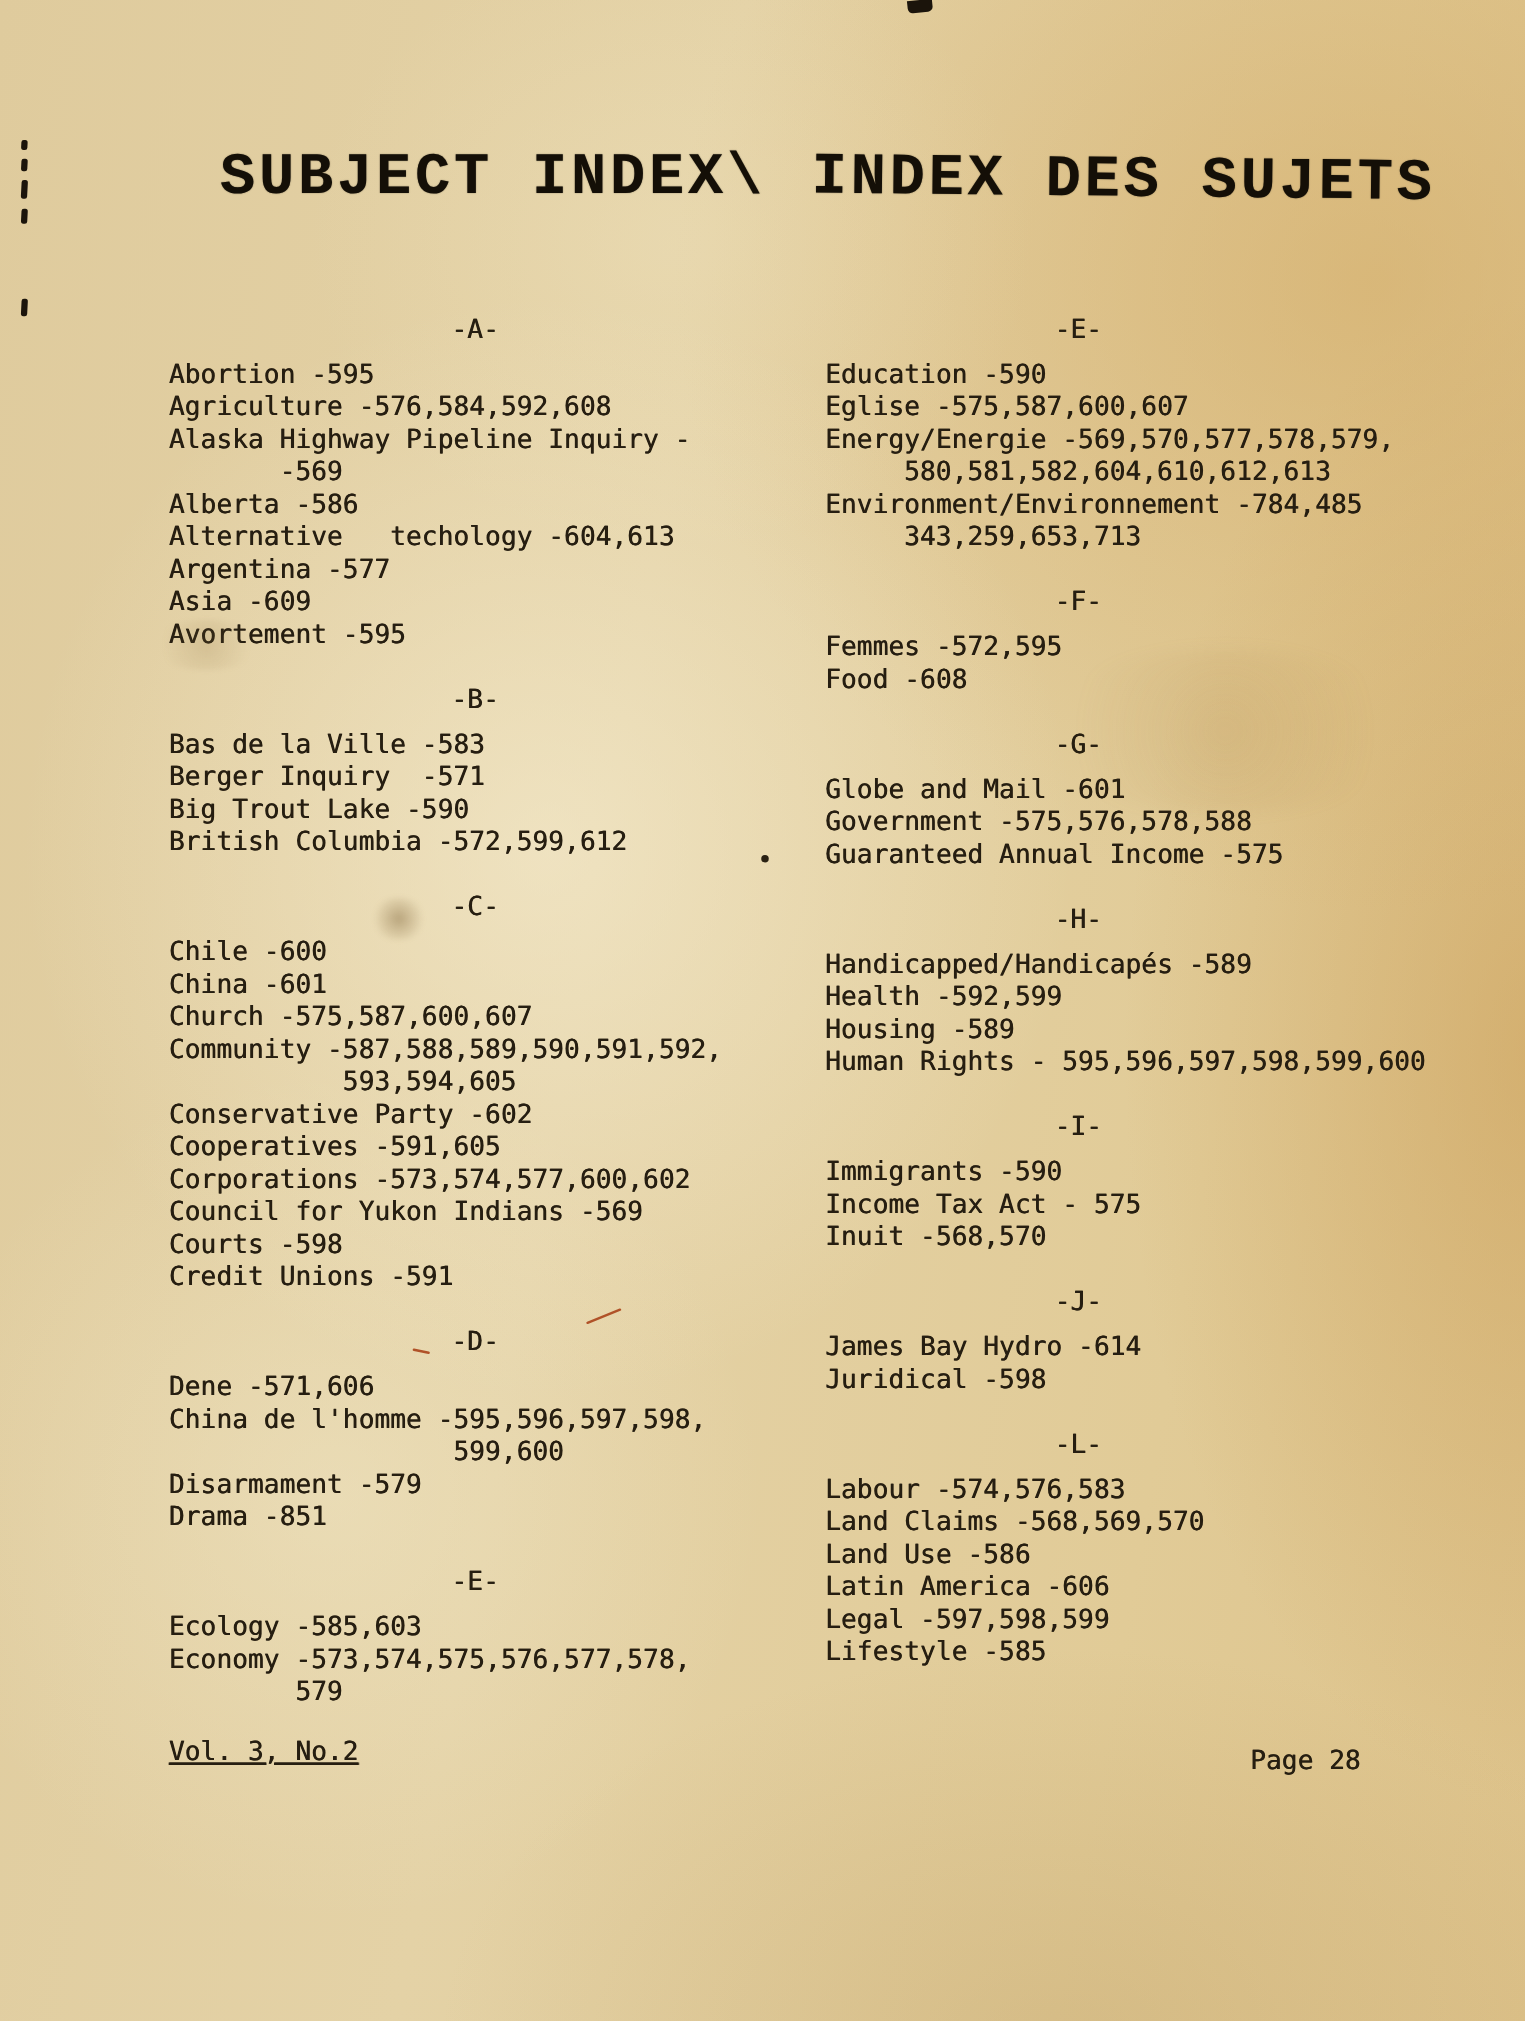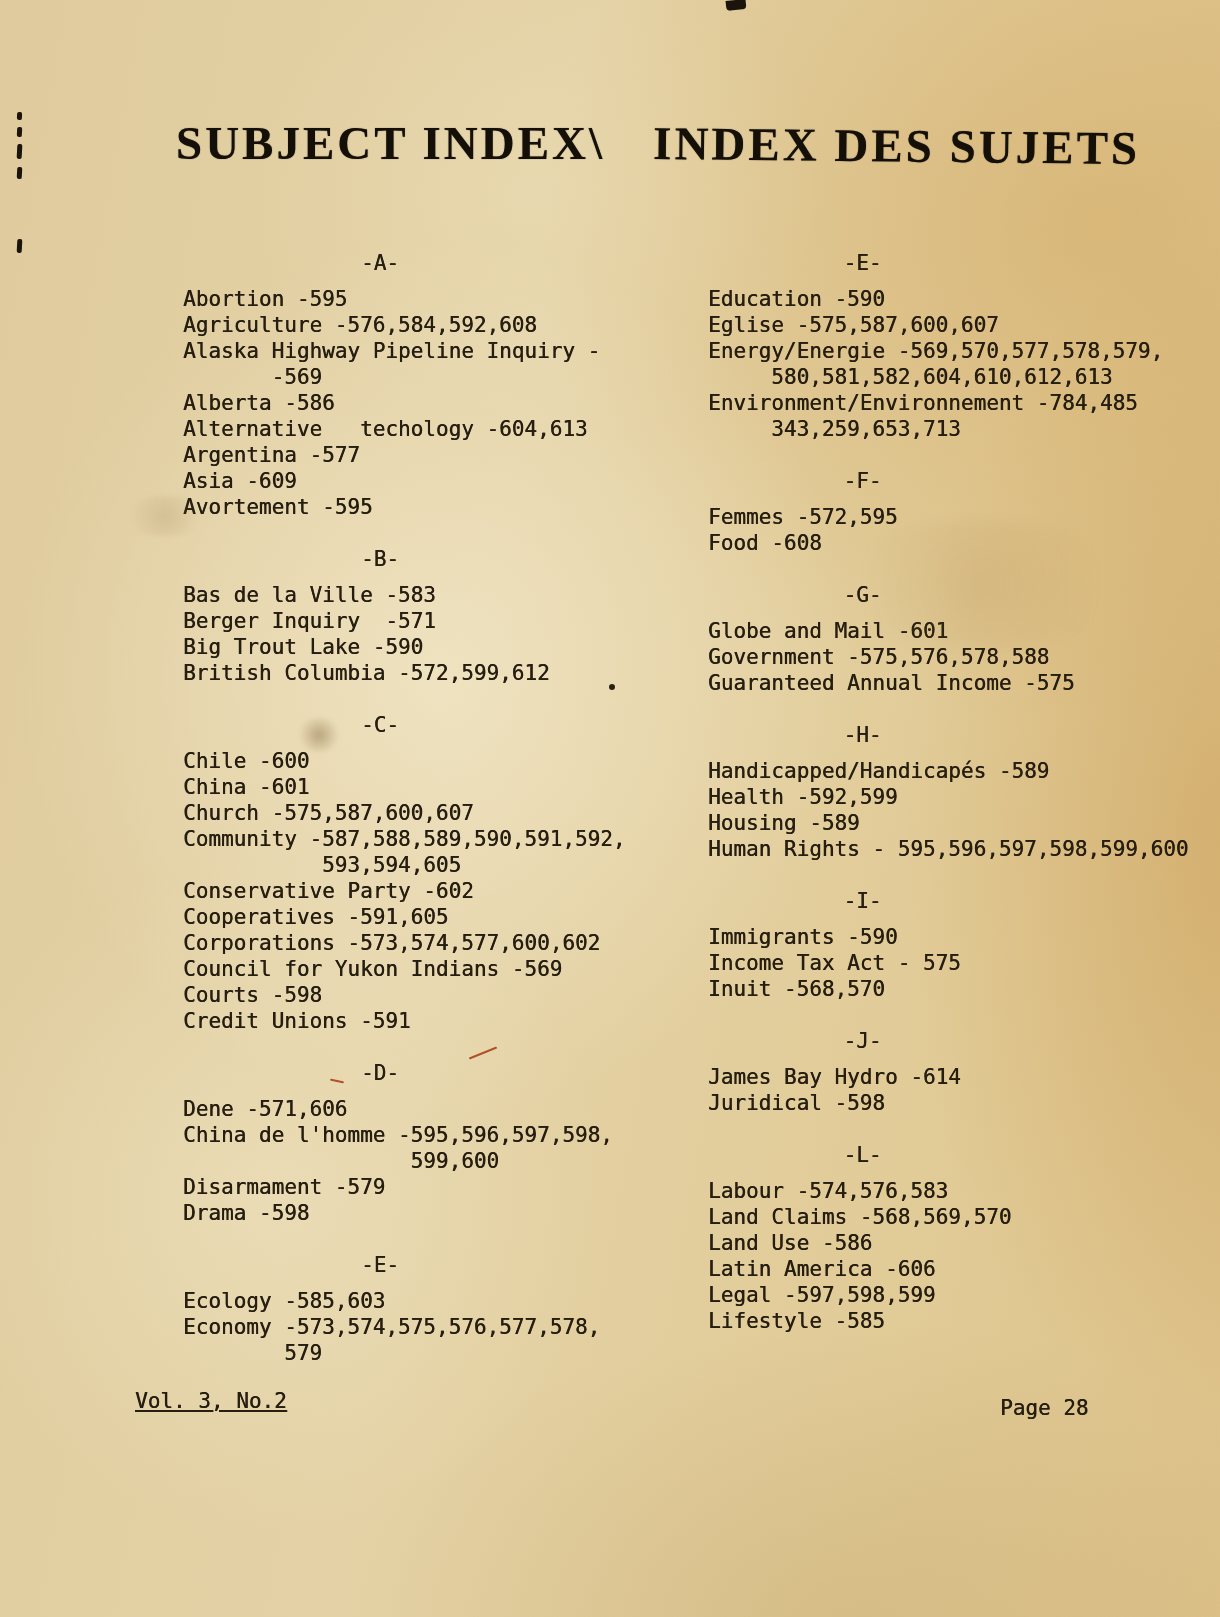--- a/index.html
+++ b/index.html
@@ -19,22 +19,22 @@
       radial-gradient(ellipse 38% 52% at 101% 52%, rgba(200,152,78,0.48), rgba(200,152,78,0) 72%),
       radial-gradient(ellipse 55% 26% at 70% 101%, rgba(186,152,94,0.30), rgba(186,152,94,0) 75%),
       linear-gradient(100deg, #dfcb9d 0%, #e4d2a6 40%, #e1cb97 75%, #ddc28a 100%);
   }
   .title {
     position: absolute;
     top: 116px;
     left: 176px;
     margin: 0;
     display: flex;
-    gap: 48px;
-    font-family: Liberation Serif, serif;
+    gap: 36px;
+    font-family: Liberation Mono, monospace;
     font-weight: bold;
     font-size: 47px;
     line-height: 54px;
     letter-spacing: 3px;
     color: #140f07;
     white-space: pre;
     text-shadow: 0 0 1px rgba(20,15,7,0.6);
   }
   .title-right { transform: rotate(0.6deg); transform-origin: left bottom; }
   .col { position: absolute; top: 250px; font-size: 21px; line-height: 26px; }
@@ -44,21 +44,20 @@
   .sec-head {
     text-align: center;
     margin-bottom: 10px;
     white-space: pre;
     text-shadow: 0.4px 0 0 currentColor;
   }
   .entry {
     white-space: pre;
     width: max-content;
     text-shadow: 0.4px 0 0 currentColor;
-    margin-left: 48px;
   }
   .footer-left, .footer-right {
     position: absolute;
     font-size: 21px;
     line-height: 26px;
     white-space: pre;
     text-shadow: 0.4px 0 0 currentColor;
   }
   .footer-left  { left: 135px; top: 1388px; text-decoration: underline; }
   .footer-right { left: 988px; top: 1395px; margin-left: 12px; }
@@ -126,21 +125,21 @@
         <div class="entry">Council for Yukon Indians -569</div>
         <div class="entry">Courts -598</div>
         <div class="entry">Credit Unions -591</div>
       </div>
       <div class="section">
         <div class="sec-head">-D-</div>
         <div class="entry">Dene -571,606</div>
         <div class="entry">China de l'homme -595,596,597,598,</div>
         <div class="entry" style="padding-left: 18ch;">599,600</div>
         <div class="entry">Disarmament -579</div>
-        <div class="entry">Drama -598</div>
+        <div class="entry">Drama -851</div>
       </div>
       <div class="section">
         <div class="sec-head">-E-</div>
         <div class="entry">Ecology -585,603</div>
         <div class="entry">Economy -573,574,575,576,577,578,</div>
         <div class="entry" style="padding-left: 8ch; text-align: center;">579</div>
       </div>
     </div>
 
   <div class="col col-right" id="col-right">

